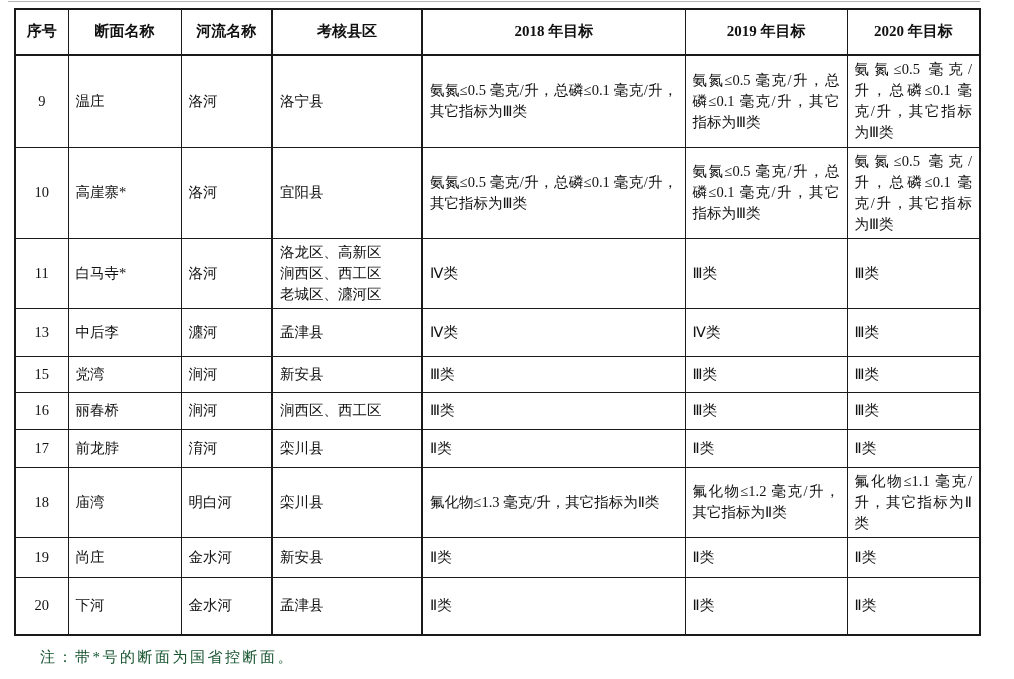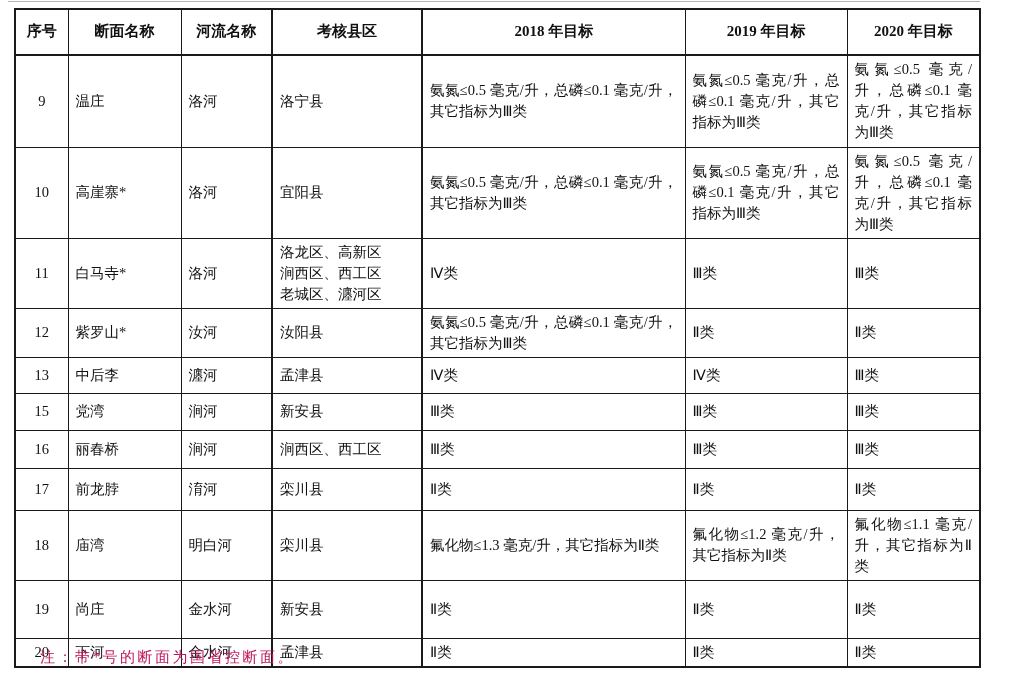--- a/index.html
+++ b/index.html
@@ -71,21 +71,21 @@
   tbody tr:nth-child(10) { height: 58px; }
   tbody tr:nth-child(11) { height: 27px; }
   tbody tr:nth-child(12) { height: 27px; padding-left: 24px; }
 
   .footnote {
     position: absolute;
     left: 40px;
     top: 648px;
     font-size: 15px;
     letter-spacing: 2.5px;
-    color: #be185d;
+    color: #14532d;
   }
 </style>
 </head>
 <body>
 
 <div class="page">
   <div class="top-scan-line"></div>
 
   <table class="main">
     <colgroup>
@@ -132,29 +132,20 @@
           <td>白马寺*</td>
           <td>洛河</td>
           <td>洛龙区、高新区
 涧西区、西工区
 老城区、瀍河区</td>
           <td>Ⅳ类</td>
           <td>Ⅲ类</td>
           <td>Ⅲ类</td>
         </tr>
         <tr>
-          <td>12</td>
-          <td>紫罗山*</td>
-          <td>汝河</td>
-          <td>汝阳县</td>
-          <td>氨氮≤0.5 毫克/升，总磷≤0.1 毫克/升，其它指标为Ⅲ类</td>
-          <td>Ⅱ类</td>
-          <td>Ⅱ类</td>
-        </tr>
-        <tr>
           <td>13</td>
           <td>中后李</td>
           <td>瀍河</td>
           <td>孟津县</td>
           <td>Ⅳ类</td>
           <td>Ⅳ类</td>
           <td>Ⅲ类</td>
         </tr>
         <tr>
           <td>15</td>

